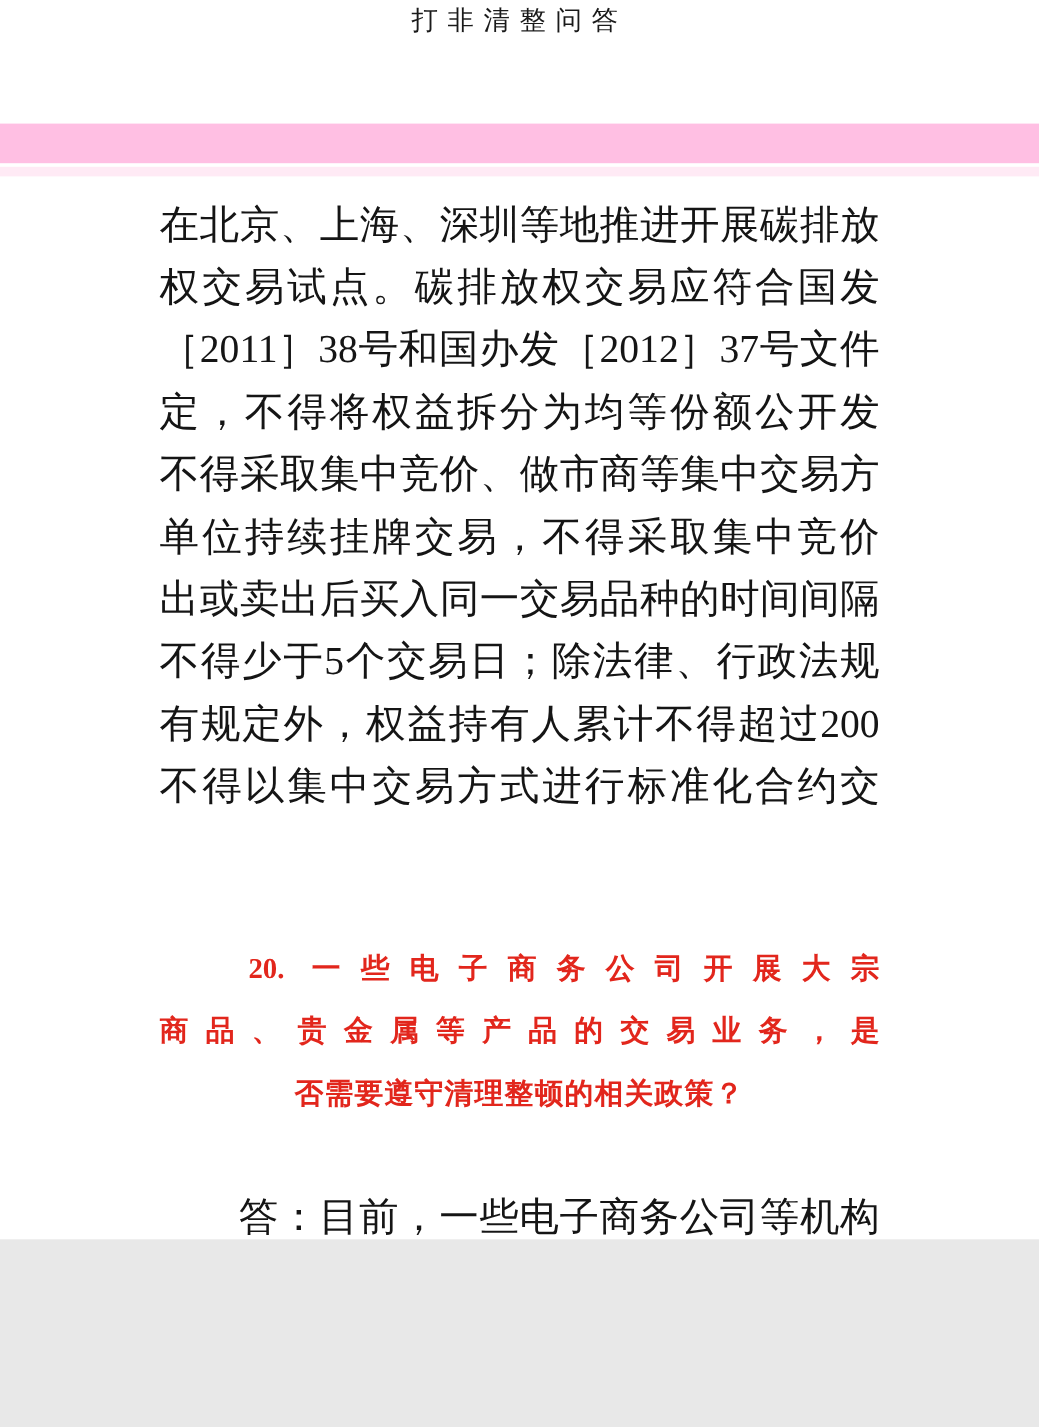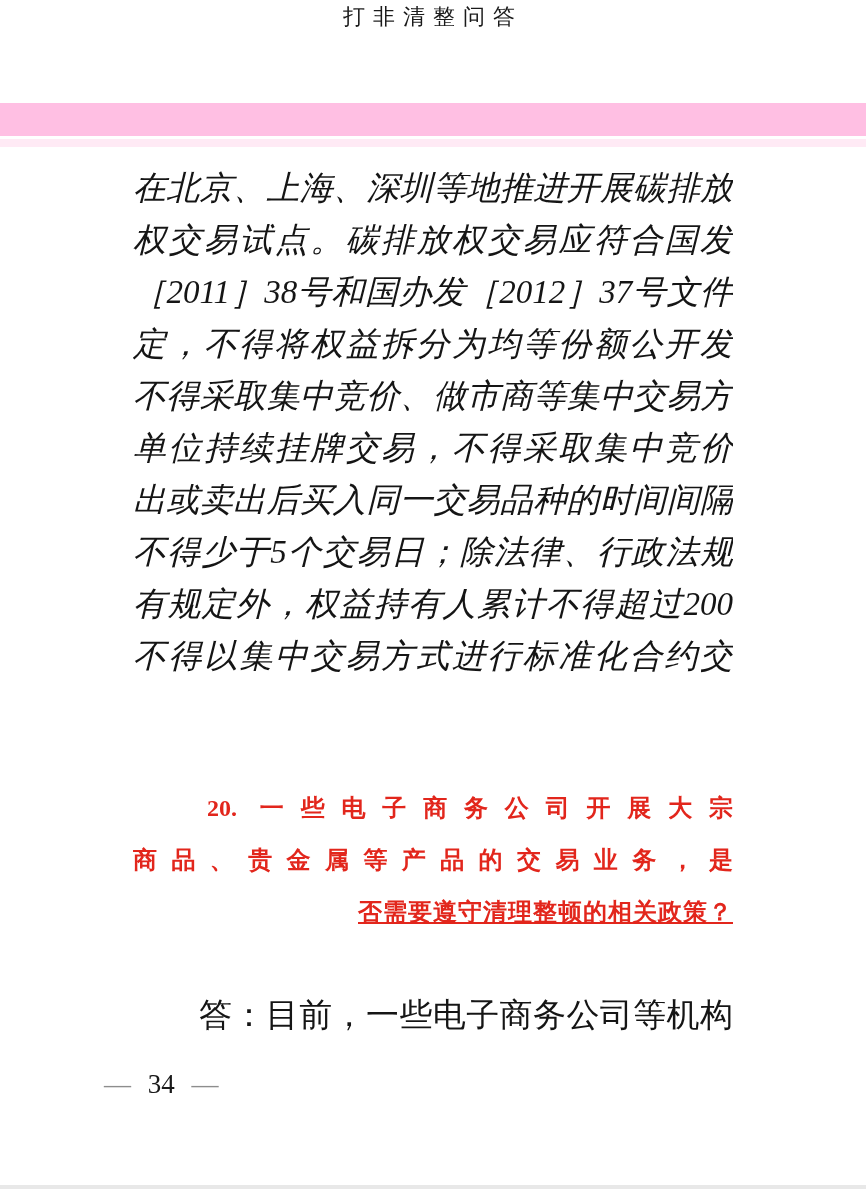--- a/index.html
+++ b/index.html
@@ -4,21 +4,21 @@
 <style>
   html, body {
     margin: 0;
     padding: 0;
     background: #e8e8e8;
     font-family: "Liberation Serif", "DejaVu Serif", serif;
   }
   .page {
     position: relative;
     width: 866px;
-    height: 1185px;
+    height: 1033px;
     margin: 0 auto;
     background: #ffffff;
     overflow: hidden;
     color: var(--body-text, #151515);
   }
 
   
   .header-bar {
     position: absolute;
     top: 103px;
@@ -62,36 +62,35 @@
   .jline {
     font-size: 33px;
     line-height: 52px;
     height: 52px;
     white-space: nowrap;
     text-align: justify;
     text-align-last: justify;
     text-justify: inter-character;
     white-space: normal;
     overflow: hidden;
-    font-style: italic;
   }
 
   
   .question { top: 782px; }
   .q-line {
     font-size: 24px;
     line-height: 52px;
     height: 52px;
     font-weight: bold;
     color: var(--question-red, #e2261c);
     overflow: hidden;
   }
   .q-just { text-align: justify; text-align-last: justify; text-justify: inter-character; }
   .q-indent { padding-left: 74px; }
-  .q-last { text-align: right; letter-spacing: 1px; text-decoration: underline; }
+  .q-last { text-align: center; letter-spacing: 1px; }
 
   
   .answer { top: 989px; }
   .a-line {
     font-size: 33px;
     line-height: 52px;
     height: 52px;
     padding-left: 66px;
     text-align: justify;
     text-align-last: justify;

